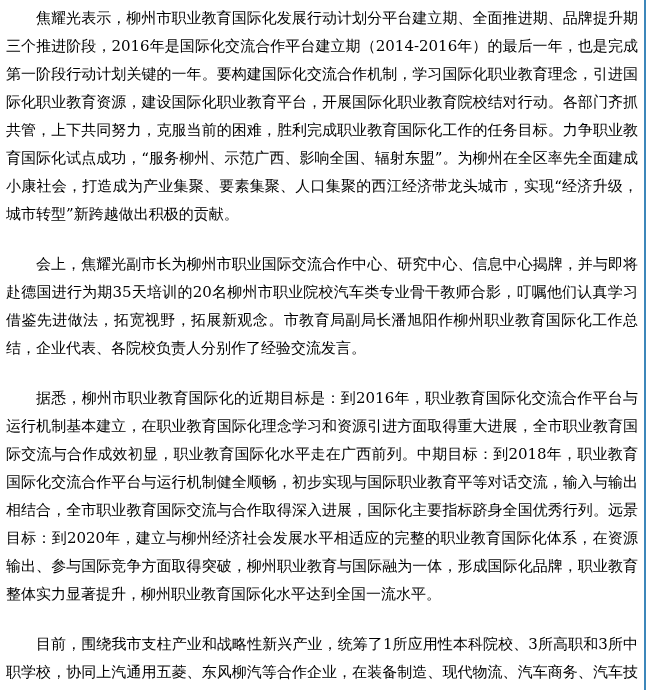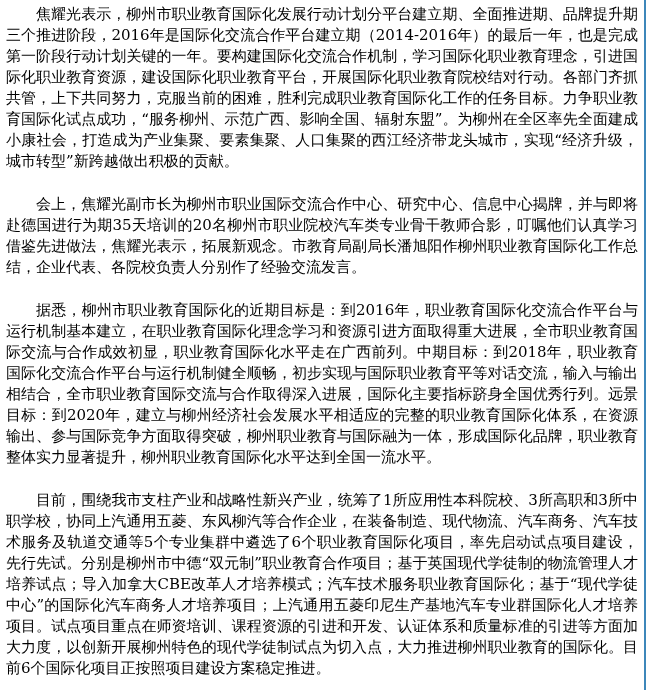--- a/index.html
+++ b/index.html
@@ -21,21 +21,21 @@
     background: #ffffff;
     box-sizing: border-box;
     padding: 4px 12px 0 6px;
   }
   .content {
     width: 632px;
   }
   .content p {
     margin: 0 0 22px 0;
     font-size: 15px;
-    line-height: 21px;
+    line-height: 28px;
     color: #000000;
     text-indent: 2em;
     text-align: justify;
     letter-spacing: 0;
     word-break: break-all;
   }
   .right-border {
     position: absolute;
     top: 0;
     bottom: 0;
@@ -43,18 +43,18 @@
     width: 2px;
     background: #3e87ba;
   }
 </style>
 </head>
 <body>
 
 <div class="page">
   <div class="content">
     <p>焦耀光表示，柳州市职业教育国际化发展行动计划分平台建立期、全面推进期、品牌提升期三个推进阶段，2016年是国际化交流合作平台建立期（2014-2016年）的最后一年，也是完成第一阶段行动计划关键的一年。要构建国际化交流合作机制，学习国际化职业教育理念，引进国际化职业教育资源，建设国际化职业教育平台，开展国际化职业教育院校结对行动。各部门齐抓共管，上下共同努力，克服当前的困难，胜利完成职业教育国际化工作的任务目标。力争职业教育国际化试点成功，“服务柳州、示范广西、影响全国、辐射东盟”。为柳州在全区率先全面建成小康社会，打造成为产业集聚、要素集聚、人口集聚的西江经济带龙头城市，实现“经济升级，城市转型”新跨越做出积极的贡献。</p>
-    <p>会上，焦耀光副市长为柳州市职业国际交流合作中心、研究中心、信息中心揭牌，并与即将赴德国进行为期35天培训的20名柳州市职业院校汽车类专业骨干教师合影，叮嘱他们认真学习借鉴先进做法，焦耀光表示，拓展新观念。市教育局副局长潘旭阳作柳州职业教育国际化工作总结，企业代表、各院校负责人分别作了经验交流发言。</p>
+    <p>会上，焦耀光副市长为柳州市职业国际交流合作中心、研究中心、信息中心揭牌，并与即将赴德国进行为期35天培训的20名柳州市职业院校汽车类专业骨干教师合影，叮嘱他们认真学习借鉴先进做法，拓宽视野，拓展新观念。市教育局副局长潘旭阳作柳州职业教育国际化工作总结，企业代表、各院校负责人分别作了经验交流发言。</p>
     <p>据悉，柳州市职业教育国际化的近期目标是：到2016年，职业教育国际化交流合作平台与运行机制基本建立，在职业教育国际化理念学习和资源引进方面取得重大进展，全市职业教育国际交流与合作成效初显，职业教育国际化水平走在广西前列。中期目标：到2018年，职业教育国际化交流合作平台与运行机制健全顺畅，初步实现与国际职业教育平等对话交流，输入与输出相结合，全市职业教育国际交流与合作取得深入进展，国际化主要指标跻身全国优秀行列。远景目标：到2020年，建立与柳州经济社会发展水平相适应的完整的职业教育国际化体系，在资源输出、参与国际竞争方面取得突破，柳州职业教育与国际融为一体，形成国际化品牌，职业教育整体实力显著提升，柳州职业教育国际化水平达到全国一流水平。</p>
     <p>目前，围绕我市支柱产业和战略性新兴产业，统筹了1所应用性本科院校、3所高职和3所中职学校，协同上汽通用五菱、东风柳汽等合作企业，在装备制造、现代物流、汽车商务、汽车技术服务及轨道交通等5个专业集群中遴选了6个职业教育国际化项目，率先启动试点项目建设，先行先试。分别是柳州市中德“双元制”职业教育合作项目；基于英国现代学徒制的物流管理人才培养试点；导入加拿大CBE改革人才培养模式；汽车技术服务职业教育国际化；基于“现代学徒中心”的国际化汽车商务人才培养项目；上汽通用五菱印尼生产基地汽车专业群国际化人才培养项目。试点项目重点在师资培训、课程资源的引进和开发、认证体系和质量标准的引进等方面加大力度，以创新开展柳州特色的现代学徒制试点为切入点，大力推进柳州职业教育的国际化。目前6个国际化项目正按照项目建设方案稳定推进。</p>
   </div>
   <div class="right-border"></div>
 </div>
 
 </body></html>

